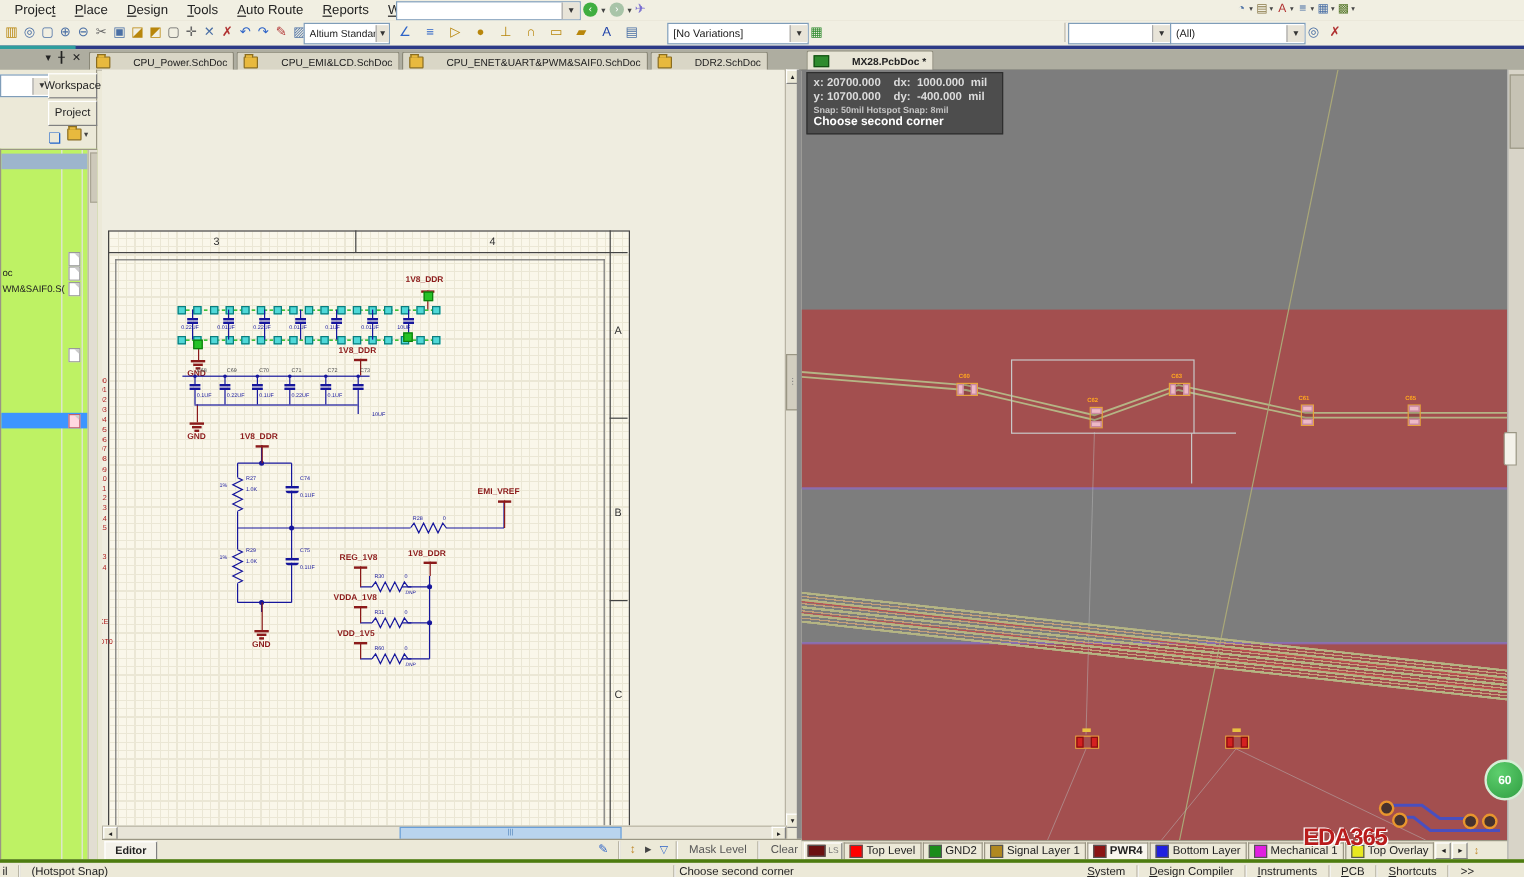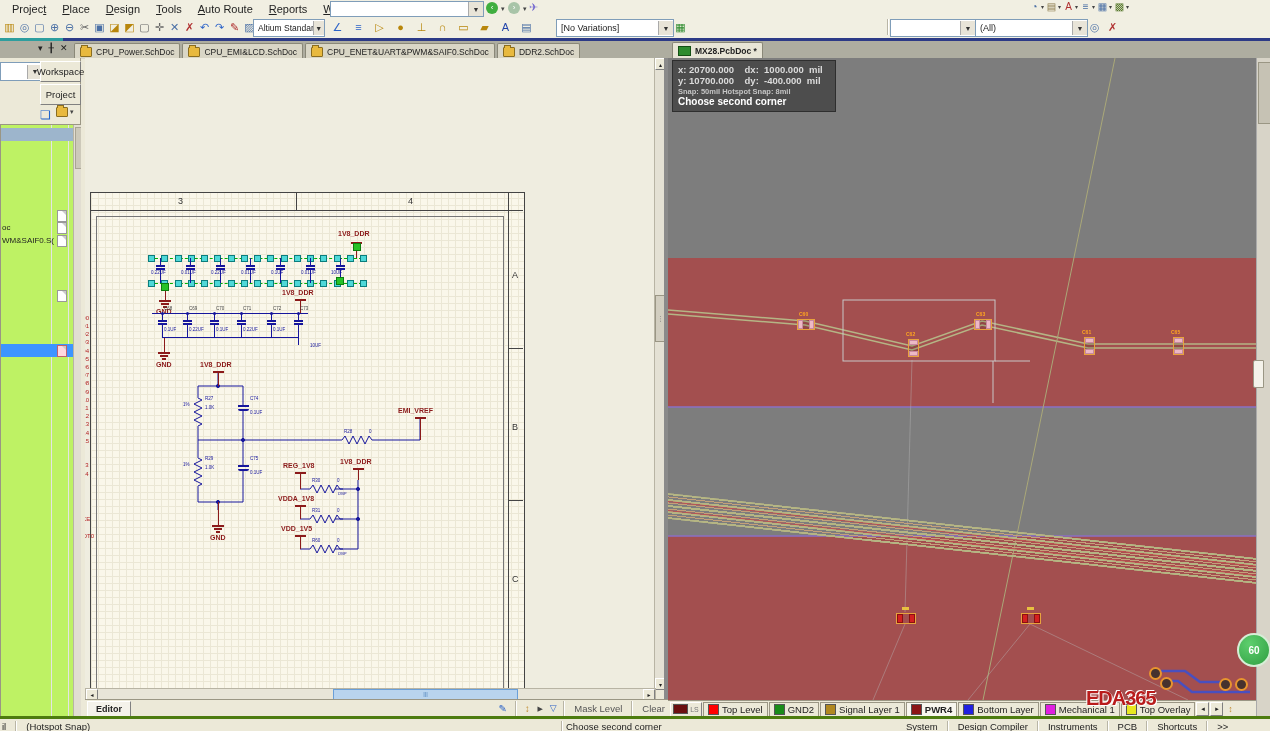--- a/index.html
+++ b/index.html
@@ -10,21 +10,21 @@
   .ico{display:inline-flex;width:17px;height:15px;align-items:center;justify-content:center;
        font-size:11px;line-height:1;border:1px solid transparent;border-radius:2px;cursor:default;}
   .caret{font-size:7px;color:#444;margin-left:1px;}
   .sep{width:1px;height:16px;background:#b9b5a5;border-right:1px solid #fff;margin:0 3px;}
   .combo{background:#fff;border:1px solid #7f9db9;height:16px;display:flex;align-items:center;
          font-size:10px;padding-left:4px;justify-content:space-between;}
   .combo .cbtn{width:14px;height:14px;background:#e8e4d8;border-left:1px solid #aaa;display:flex;
          align-items:center;justify-content:center;font-size:7px;color:#333;}
   .btn3d{background:#ece9d8;border:1px solid #808080;border-top-color:#fff;border-left-color:#fff;
          font-size:9.5px;display:flex;align-items:center;justify-content:center;cursor:default;}
-  .tab{height:15px;display:flex;align-items:center;gap:4px;padding:0 5px;font-size:8.5px;
+  .tab{height:15px;display:flex;align-items:center;gap:19px;padding:0 5px;font-size:8.5px;
        background:#d9d6c6;border:1px solid #8a8878;border-bottom:none;border-radius:2px 2px 0 0;color:#222;}
   .folder{width:10px;height:8px;background:#e8b93e;border:1px solid #8a6d20;border-radius:1px;position:relative;}
   .folder:before{content:"";position:absolute;left:0;top:-3px;width:5px;height:2px;background:#e8b93e;border:1px solid #8a6d20;border-bottom:none;}
   .pcbchip{width:11px;height:8px;background:#2e8b2e;border:1px solid #145014;}
   .treerow{position:absolute;left:0;height:13px;width:72px;font-size:8px;color:#222;overflow:hidden;}
   .docicon{position:absolute;width:8px;height:10px;background:#fff;border:1px solid #999;}
   .docicon:after{content:"";position:absolute;right:0;top:0;border:2px solid #ccc;border-left-color:transparent;border-bottom-color:transparent;}
   .handle{position:absolute;width:5px;height:5px;background:#4fd8d8;border:1px solid #0a7d7d;}
   .greensq{position:absolute;width:6px;height:6px;background:#27c227;border:1px solid #0d7d0d;}
   .pcbref{position:absolute;color:#ffa520;font-size:5px;font-weight:bold;line-height:1;white-space:nowrap;}

